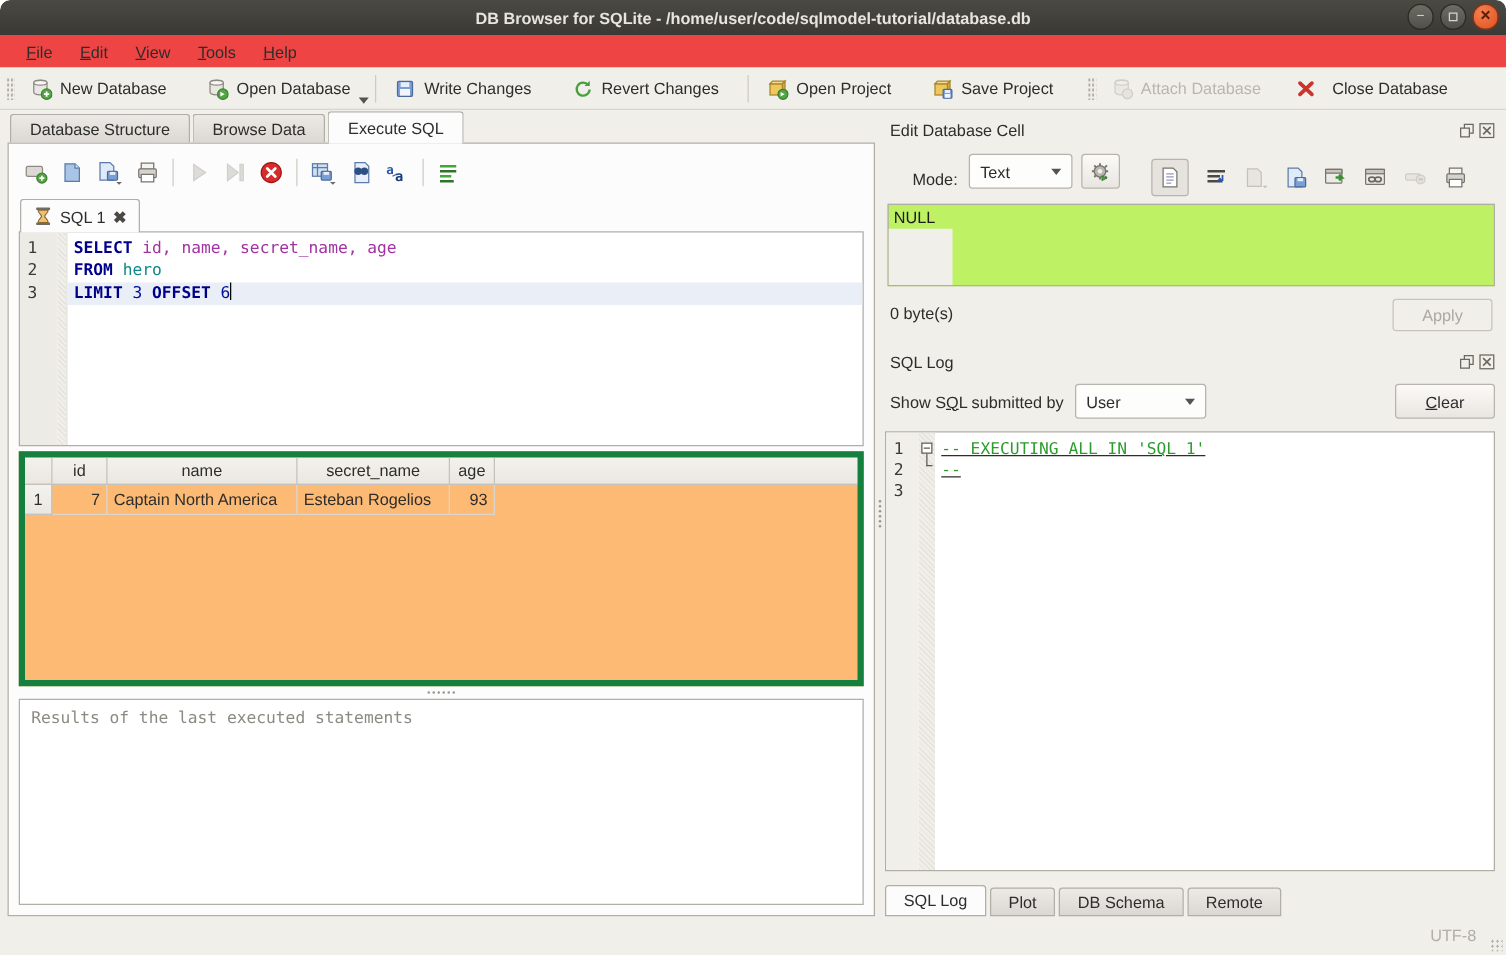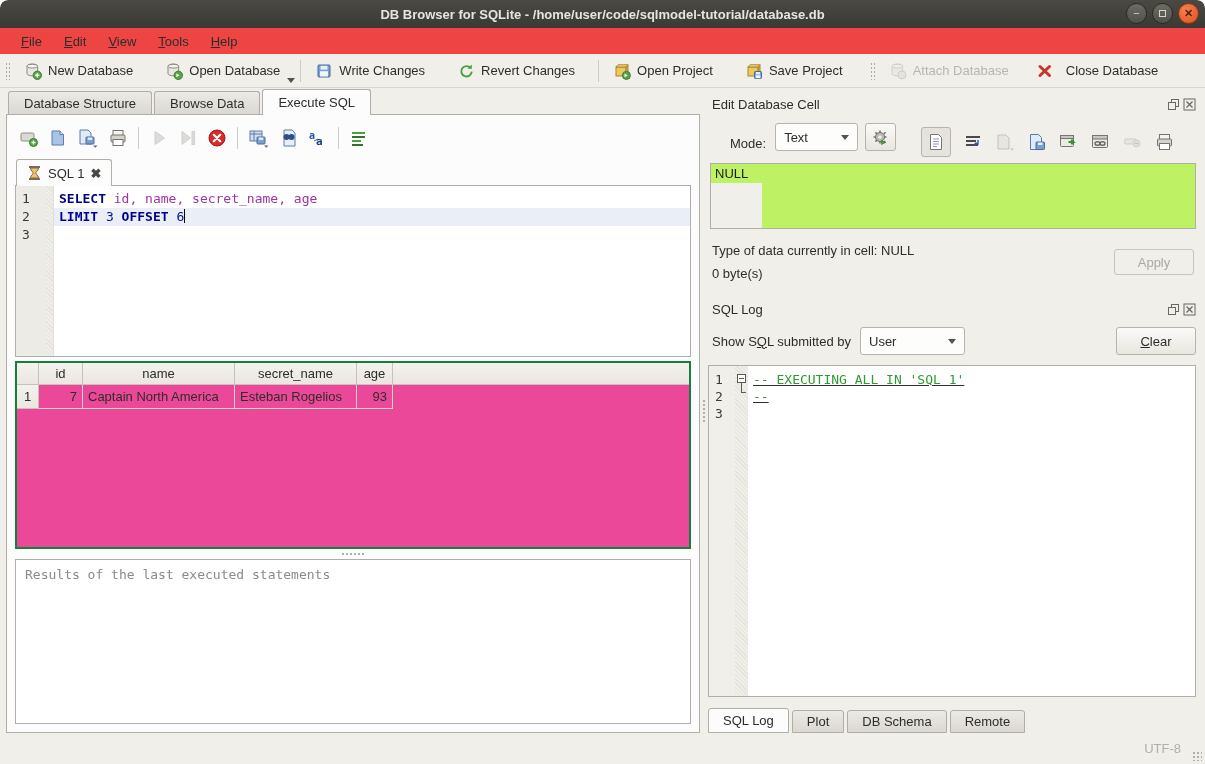--- a/index.html
+++ b/index.html
@@ -69,21 +69,21 @@
   .ed-fold { width:8px; background:repeating-linear-gradient(45deg,#e6e3dc 0 1px,#f0eee8 1px 3px); border-right:1px solid #e2dfd8; }
   .ed-code { flex:1; padding-top:4px; overflow:hidden; }
   .code-line { height:18px; line-height:18px; padding-left:5px; white-space:pre; }
   .code-line.current { background:#e9eef7; }
   .kw { color:#00008b; font-weight:bold; }
   .ident { color:#a231a2; }
   .tbl { color:#0e8786; }
   .num { color:#00139c; }
   .cursor { display:inline-block; width:1px; height:14px; background:#000; vertical-align:-2px; }
   
-  .results { height:188px; border:2px solid #15803d; background:#ec4899; margin-top:4px; overflow:hidden; }
+  .results { height:188px; border:5px solid #15803d; background:#fdba74; margin-top:4px; overflow:hidden; }
   .rt-header { display:flex; height:22px; background:linear-gradient(#f4f2ee,#eae7e1); border-bottom:1px solid #c6c2bb; }
   .rt-hcell { border-right:1px solid #c6c2bb; display:flex; align-items:center; justify-content:center; }
   .rt-row { display:flex; height:24px; }
   .rt-rowhead { width:22px; background:linear-gradient(#f4f2ee,#eae7e1); border-right:1px solid #c6c2bb; border-bottom:1px solid #c6c2bb; display:flex; align-items:center; justify-content:center; }
   .rt-cell { border-right:1px solid #d9d5cf; border-bottom:1px solid #d9d5cf; display:flex; align-items:center; padding:0 5px; }
   .c-id { width:44px; } .c-name { width:152px; } .c-secret { width:122px; } .c-age { width:36px; } .c-fill { flex:1; border-right:none; }
   .r-right { justify-content:flex-end; }
   
   .h-splitter { height:10px; display:flex; align-items:center; justify-content:center; }
   .dots-h { width:2px; height:2px; background:#9a968f; border-radius:50%; box-shadow:4px 0 0 #9a968f, 8px 0 0 #9a968f, 12px 0 0 #9a968f, 16px 0 0 #9a968f, 20px 0 0 #9a968f; margin-right:20px; }
@@ -371,20 +371,21 @@
 
         <div class="editor">
           <div class="ed-gutter">
             <div>1</div>
             <div>2</div>
             <div>3</div>
           </div>
           <div class="ed-fold"></div>
           <div class="ed-code">
             <div class="code-line"><span class="kw">SELECT </span><span class="ident">id, name, secret_name, age</span></div>
+            <div class="code-line"><span class="kw">FROM </span><span class="tbl">hero</span></div>
             <div class="code-line current"><span class="kw">LIMIT </span><span class="num">3</span><span class="kw"> OFFSET </span><span class="num">6</span><span class="cursor"></span></div>
           </div>
         </div>
 
         <div class="results">
           <div class="rt-header">
             <div class="rt-hcell" style="width:22px;"></div>
             <div class="rt-hcell c-id">id</div>
             <div class="rt-hcell c-name">name</div>
             <div class="rt-hcell c-secret">secret_name</div>
@@ -508,21 +509,20 @@
         </div>
       </div>
 
       <div class="cell-box">
         <div class="cell-gutter"></div>
         <span class="cell-null">NULL</span>
       </div>
 
       <div class="cell-info-row">
         <div class="cell-info-col">
-          <div>Type of data currently in cell: NULL</div>
           <div>0 byte(s)</div>
         </div>
         <div class="apply-btn">Apply</div>
       </div>
 
       <div class="dock-title sqllog-title">
         <span>SQL Log</span>
         <div class="dock-icons">
           <span class="dock-icon">
             <svg width="13" height="13" viewBox="0 0 13 13">

